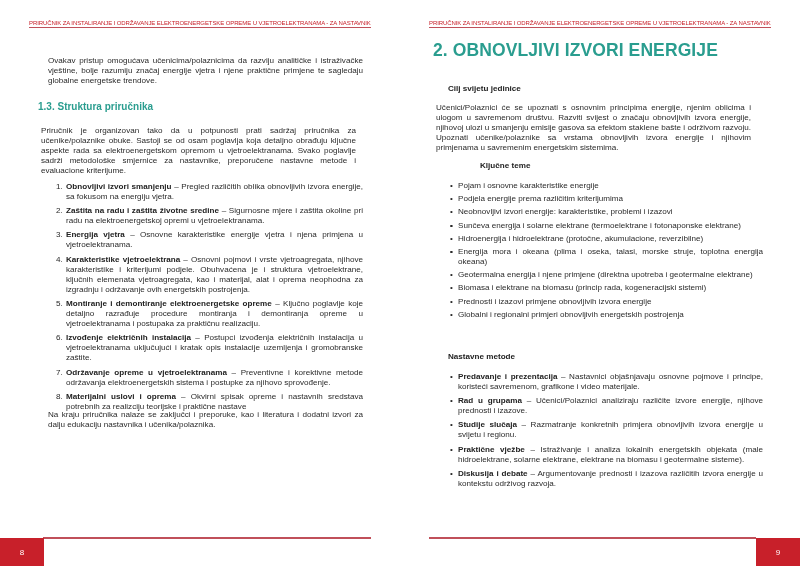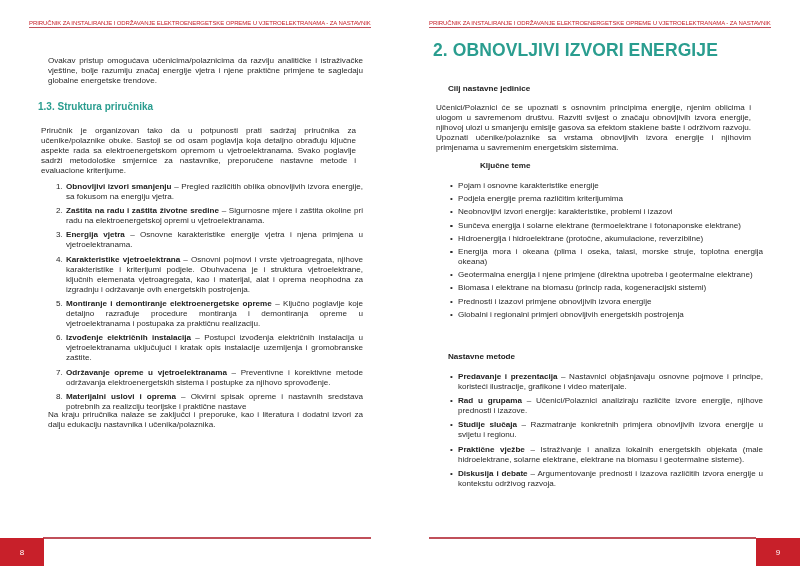--- a/index.html
+++ b/index.html
@@ -85,42 +85,42 @@
 
   <div class="footer-line"></div>
   <div class="page-num-box">8</div>
 </div>
 
 <div class="page right">
   <div class="running-head">PRIRUČNIK ZA INSTALIRANJE I ODRŽAVANJE ELEKTROENERGETSKE OPREME U VJETROELEKTRANAMA - ZA NASTAVNIKE</div>
 
   <h1 class="chapter-title">2. OBNOVLJIVI IZVORI ENERGIJE</h1>
 
-  <div class="subhead" style="top:84px;">Cilj nastavne jedinice</div>
+  <div class="subhead" style="top:84px;">Cilj svijetu jedinice</div>
   <p class="body-text goal-para">Učenici/Polaznici će se upoznati s osnovnim principima energije, njenim oblicima i ulogom u savremenom društvu. Razviti svijest o značaju obnovljivih izvora energije, njihovoj ulozi u smanjenju emisije gasova sa efektom staklene bašte i održivom razvoju. Upoznati učenike/polaznike sa vrstama obnovljivih izvora energije i njihovim primjenama u savremenim energetskim sistemima.</p>
 
   <div class="subhead" style="top:161px;margin-left:32px;">Ključne teme</div>
   <ul class="bullet-list topics" style="top:181px;">
     <li><span class="dot">•</span><span>Pojam i osnovne karakteristike energije</span></li>
     <li><span class="dot">•</span><span>Podjela energije prema različitim kriterijumima</span></li>
     <li><span class="dot">•</span><span>Neobnovljivi izvori energije: karakteristike, problemi i izazovi</span></li>
     <li><span class="dot">•</span></li>
     <li><span class="dot">•</span><span>Sunčeva energija i solarne elektrane (termoelektrane i fotonaponske elektrane)</span></li>
     <li><span class="dot">•</span><span>Hidroenergija i hidroelektrane (protočne, akumulacione, reverzibilne)</span></li>
     <li><span class="dot">•</span></li>
     <li><span class="dot">•</span><span>Energija mora i okeana (plima i oseka, talasi, morske struje, toplotna energija okeana)</span></li>
     <li><span class="dot">•</span><span>Geotermalna energija i njene primjene (direktna upotreba i geotermalne elektrane)</span></li>
     <li><span class="dot">•</span><span>Biomasa i elektrane na biomasu (princip rada, kogeneracijski sistemi)</span></li>
     <li><span class="dot">•</span><span>Prednosti i izazovi primjene obnovljivih izvora energije</span></li>
     <li><span class="dot">•</span><span>Globalni i regionalni primjeri obnovljivih energetskih postrojenja</span></li>
   </ul>
 
   <div class="subhead" style="top:352px;">Nastavne metode</div>
   <ul class="bullet-list methods" style="top:372px;">
-    <li><span class="dot">•</span><b>Predavanje i prezentacija</b><span> – Nastavnici objašnjavaju osnovne pojmove i principe, koristeći ilustracije, grafikone i video materijale.</span></li>
+    <li><span class="dot">•</span><b>Predavanje i prezentacija</b><span> – Nastavnici objašnjavaju osnovne pojmove i principe, koristeći savremenom, grafikone i video materijale.</span></li>
     <li><span class="dot">•</span><b>Rad u grupama</b><span> – Učenici/Polaznici analiziraju različite izvore energije, njihove prednosti i izazove.</span></li>
     <li><span class="dot">•</span><b>Studije slučaja</b><span> – Razmatranje konkretnih primjera obnovljivih izvora energije u svijetu i regionu.</span></li>
     <li><span class="dot">•</span><b>Praktične vježbe</b><span> – Istraživanje i analiza lokalnih energetskih objekata (male hidroelektrane, solarne elektrane, elektrane na biomasu i geotermalne sisteme).</span></li>
     <li><span class="dot">•</span><b>Diskusija i debate</b><span> – Argumentovanje prednosti i izazova različitih izvora energije u kontekstu održivog razvoja.</span></li>
   </ul>
 
   <div class="footer-line"></div>
   <div class="page-num-box">9</div>
 </div>
 

